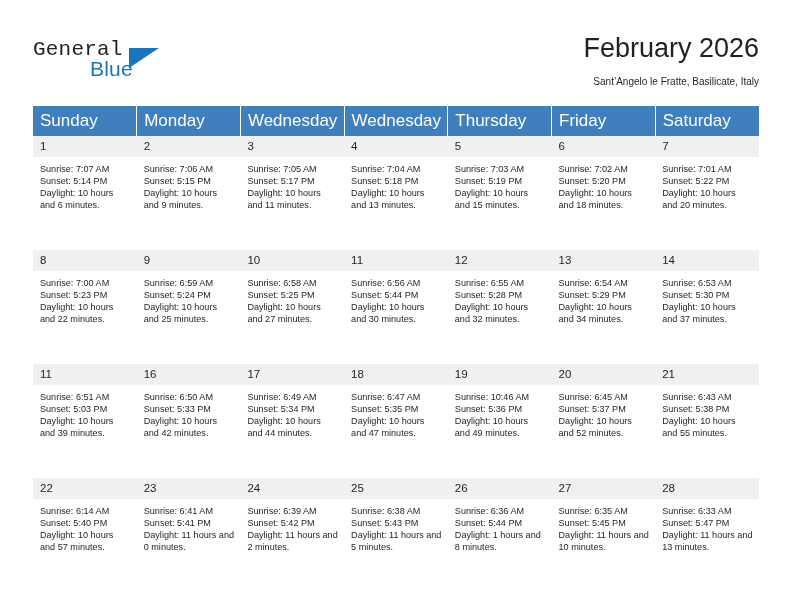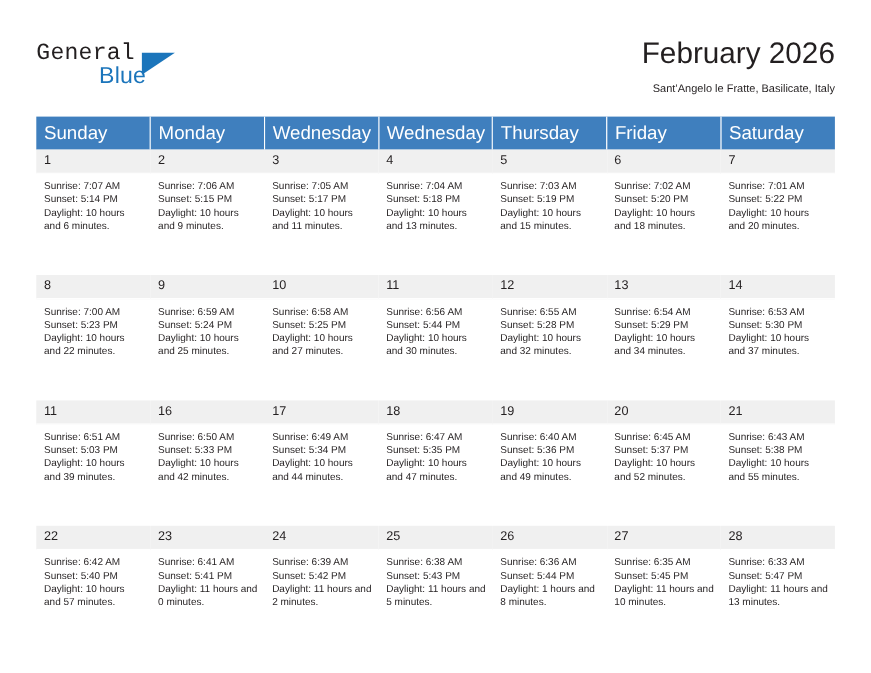--- a/index.html
+++ b/index.html
@@ -361,21 +361,21 @@
                 <div>Sunrise: 6:47 AM</div>
                 <div>Sunset: 5:35 PM</div>
                 <div class="daylight">Daylight: 10 hours and 47 minutes.</div>
               </div>
             </div>
           </td>
           <td>
             <div class="cell">
               <div class="cell-daynum">19</div>
               <div class="cell-body">
-                <div>Sunrise: 6:40 AM</div>
+                <div>Sunrise: 10:46 AM</div>
                 <div>Sunset: 5:36 PM</div>
                 <div class="daylight">Daylight: 10 hours and 49 minutes.</div>
               </div>
             </div>
           </td>
           <td>
             <div class="cell">
               <div class="cell-daynum">20</div>
               <div class="cell-body">
                 <div>Sunrise: 6:45 AM</div>
@@ -396,21 +396,21 @@
           </td>
         </tr>
         <tr class="spacer-row">
           <td colspan="7"></td>
         </tr>
         <tr>
           <td>
             <div class="cell">
               <div class="cell-daynum">22</div>
               <div class="cell-body">
-                <div>Sunrise: 6:42 AM</div>
+                <div>Sunrise: 6:14 AM</div>
                 <div>Sunset: 5:40 PM</div>
                 <div class="daylight">Daylight: 10 hours and 57 minutes.</div>
               </div>
             </div>
           </td>
           <td>
             <div class="cell">
               <div class="cell-daynum">23</div>
               <div class="cell-body">
                 <div>Sunrise: 6:41 AM</div>

